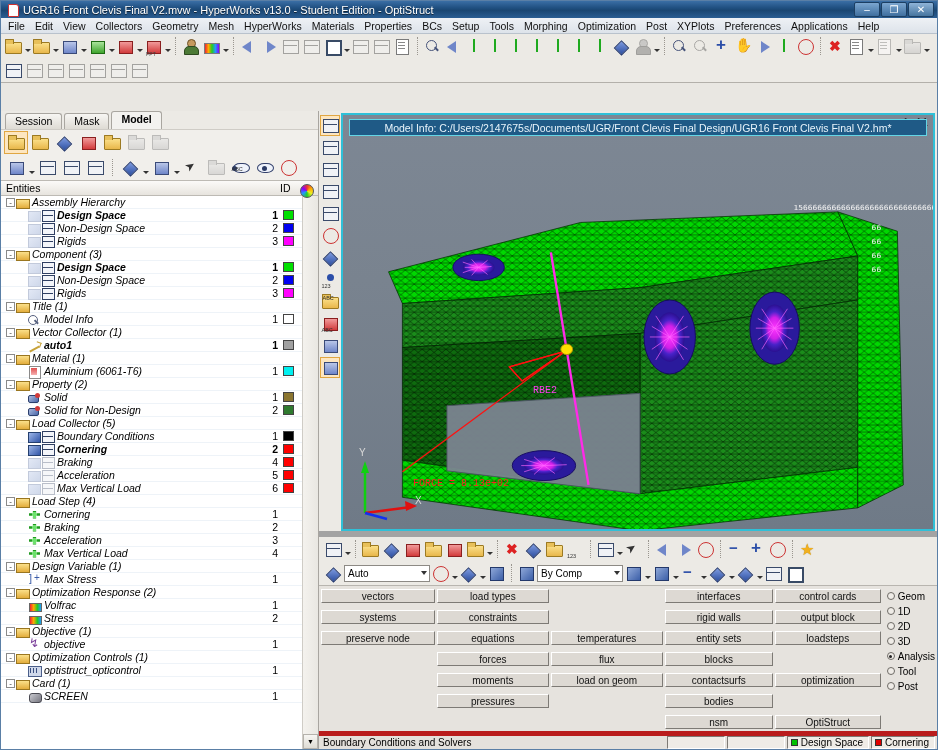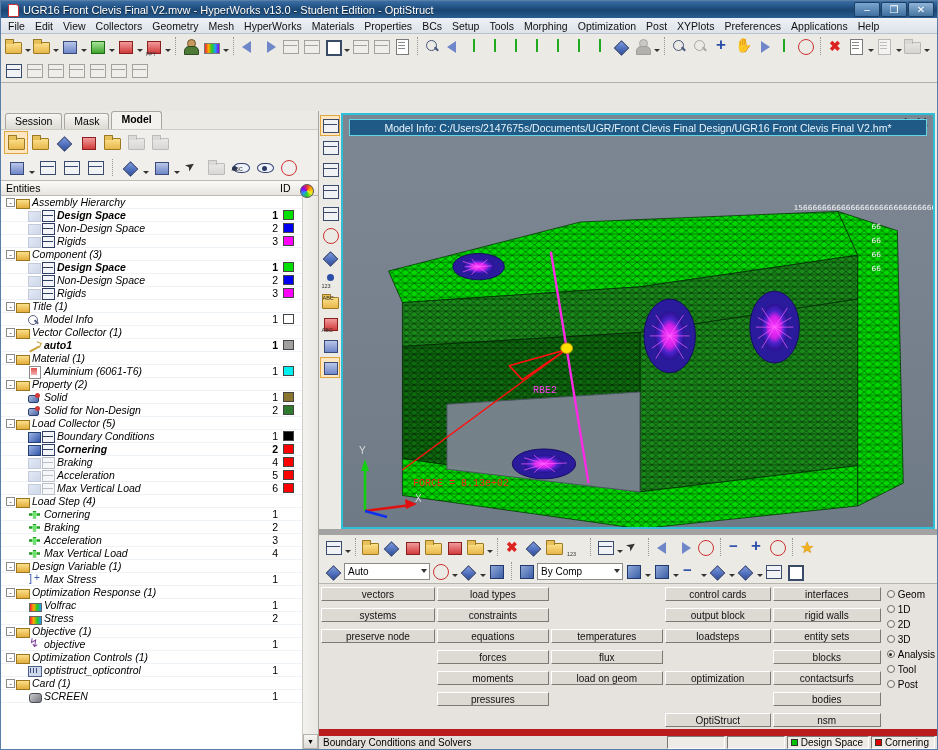--- a/index.html
+++ b/index.html
@@ -241,21 +241,21 @@
   .pbtn.blank { border:none; background:transparent; }
   .radios { display:flex; flex-direction:column; gap:1px; padding-left:4px; }
   .radio { height:14px; display:flex; align-items:center; font-size:10px; gap:3px; }
   .rdot { width:8px; height:8px; border:1px solid #6e6b66; border-radius:50%; background:#efece7;
     position:relative; }
   .radio.on .rdot:after { content:""; position:absolute; left:1.5px; top:1.5px; width:3px; height:3px;
     border-radius:50%; background:#222; }
 
   
   .statusbar { flex:0 0 17px; display:flex; align-items:center; background:#e4e1dc;
-    border-top:7px solid #b91c1c; font-size:10px; padding-left:4px; }
+    border-top:5px solid #b91c1c; font-size:10px; padding-left:4px; }
   .st-left { flex:1; }
   .st-box { width:58px; height:13px; border:1px solid; border-color:#7d7a75 #fff #fff #7d7a75;
     background:#efece7; margin-right:2px; }
   .st-chip { height:13px; border:1px solid; border-color:#7d7a75 #fff #fff #7d7a75;
     background:#efece7; display:flex; align-items:center; gap:3px; padding:0 5px 0 3px;
     margin-right:2px; font-size:10px; }
   .chip-sw { width:7px; height:7px; border:1px solid #333; }
 </style>
 </head>
 <body>
@@ -836,21 +836,21 @@
               <div class="tid">1</div>
               <div style="width: 16px; flex: 0 0 16px;"></div>
               <div style="width: 8px;"></div>
             </div>
             <div class="trow2">
               <div style="width: 4px; flex: 0 0 4px;"></div>
               <div class="tw">
                 <div class="expander">-</div>
               </div>
               <div class="tmini fold"></div>
-              <div class="tlabel">Optimization Response (1)</div>
+              <div class="tlabel">Optimization Response (2)</div>
               <div class="tid"></div>
               <div style="width: 16px; flex: 0 0 16px;"></div>
               <div style="width: 8px;"></div>
             </div>
             <div class="trow2">
               <div style="width: 16px; flex: 0 0 16px;"></div>
               <div class="tw"></div>
               <div class="tmini resp"></div>
               <div class="tlabel">Volfrac</div>
               <div class="tid">1</div>
@@ -1222,38 +1222,38 @@
             <div class="pbtn">pressures</div>
           </div>
         <div class="pcol" id="pcol2" style="width:114px;">
             <div class="pbtn blank"></div>
             <div class="pbtn blank"></div>
             <div class="pbtn">temperatures</div>
             <div class="pbtn">flux</div>
             <div class="pbtn">load on geom</div>
             <div class="pbtn blank"></div>
           </div>
+        <div class="pcol" id="pcol3" style="width:110px;">
+            <div class="pbtn">interfaces</div>
+            <div class="pbtn">rigid walls</div>
+            <div class="pbtn">entity sets</div>
+            <div class="pbtn">blocks</div>
+            <div class="pbtn">contactsurfs</div>
+            <div class="pbtn">bodies</div>
+            <div class="pbtn">nsm</div>
+          </div>
         <div class="pcol" id="pcol4" style="width:108px;">
             <div class="pbtn">control cards</div>
             <div class="pbtn">output block</div>
             <div class="pbtn">loadsteps</div>
             <div class="pbtn blank"></div>
             <div class="pbtn">optimization</div>
             <div class="pbtn blank"></div>
             <div class="pbtn">OptiStruct</div>
           </div>
-        <div class="pcol" id="pcol3" style="width:110px;">
-            <div class="pbtn">interfaces</div>
-            <div class="pbtn">rigid walls</div>
-            <div class="pbtn">entity sets</div>
-            <div class="pbtn">blocks</div>
-            <div class="pbtn">contactsurfs</div>
-            <div class="pbtn">bodies</div>
-            <div class="pbtn">nsm</div>
-          </div>
         <div class="radios" id="radios">
             <div class="radio">
               <span class="rdot"></span>
               <span>Geom</span>
             </div>
             <div class="radio">
               <span class="rdot"></span>
               <span>1D</span>
             </div>
             <div class="radio">

